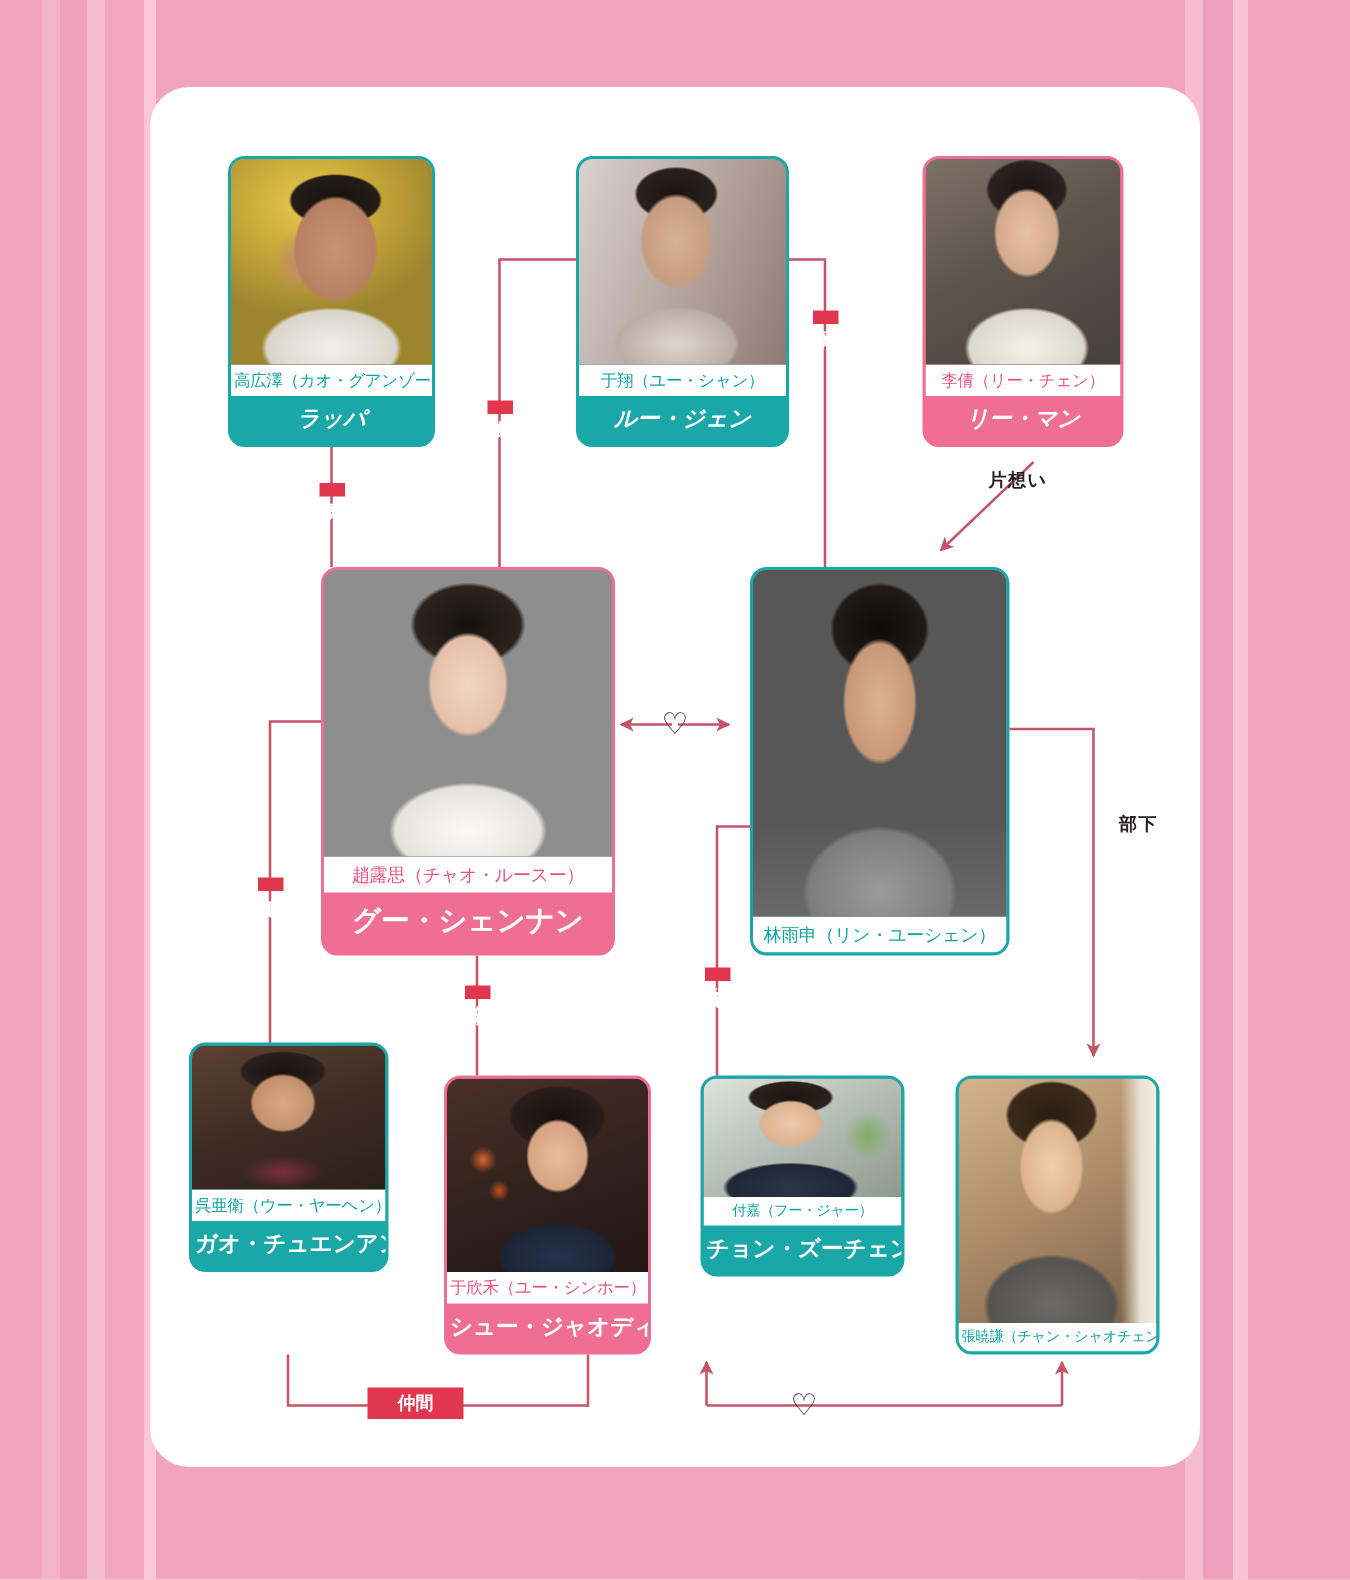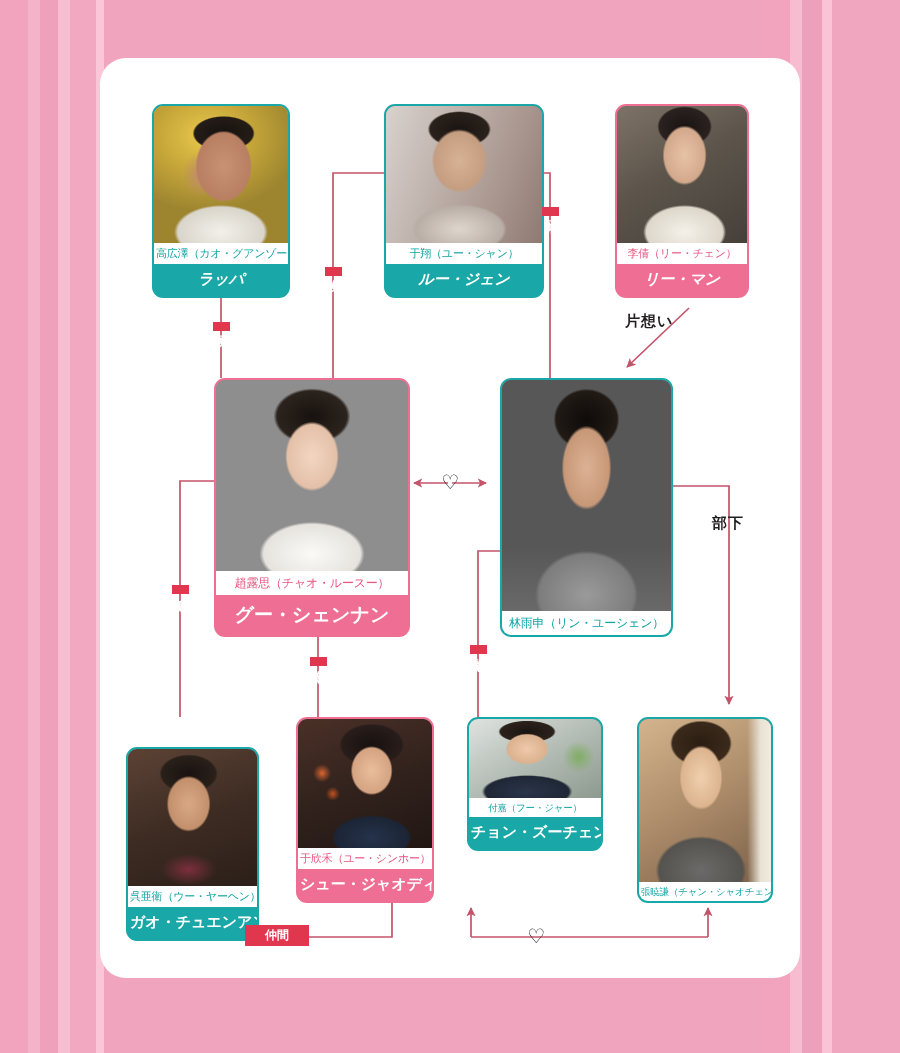--- a/index.html
+++ b/index.html
@@ -120,24 +120,25 @@
     font-size: 12px;
     font-weight: bold;
     line-height: 1;
     padding: 4px 20px 5px;
     white-space: nowrap;
   }
   
   .plabel {
     position: absolute;
     color: #231f20;
-    font-size: 15px;
+    font-size: 12px;
     font-weight: bold;
     white-space: nowrap;
     letter-spacing: 1px;
+    margin-left: 34px;
   }
   
   .heart {
     position: absolute;
     color: #2b2b2b;
     font-size: 20px;
     line-height: 1;
   }
 </style>
 </head>
@@ -192,21 +193,21 @@
     <div class="px" style="background:
       radial-gradient(ellipse 34% 42% at 52% 44%, #c99274 0%, #b87f62 58%, rgba(0,0,0,0) 62%),
       radial-gradient(ellipse 31% 17% at 52% 20%, #16120f 0%, #241c17 70%, rgba(0,0,0,0) 75%),
       radial-gradient(ellipse 46% 26% at 50% 92%, #f2f0ea 0%, #d9d5cb 70%, rgba(0,0,0,0) 76%),
       radial-gradient(ellipse 18% 24% at 34% 50%, #c28a6d 0%, rgba(0,0,0,0) 70%);"></div>
   </div>
   <div class="actor">高広澤（カオ・グアンゾー）</div>
   <div class="role">ラッパ</div>
 </div>
 
-<div class="card small" style="left:384px; top:104px; width:160px; height:194px;">
+<div class="card small" style="left:384px; top:104px; width:142px; height:194px;">
   <div class="photo">
     <div class="px" style="background:
       linear-gradient(110deg,#d9d2cd 0%,#c0b4ae 35%,#a9968e 70%,#8e7a72 100%);"></div>
     <div class="px" style="background:
       radial-gradient(ellipse 26% 34% at 47% 40%, #d8b296 0%, #c59d80 62%, rgba(0,0,0,0) 68%),
       radial-gradient(ellipse 26% 17% at 47% 17%, #1a1512 0%, #2a211b 72%, rgba(0,0,0,0) 78%),
       radial-gradient(ellipse 40% 24% at 47% 90%, #ded6cd 0%, #b9aea5 70%, rgba(0,0,0,0) 76%);"></div>
   </div>
   <div class="actor">于翔（ユー・シャン）</div>
   <div class="role">ルー・ジェン</div>
@@ -243,21 +244,21 @@
     <div class="px" style="background:#575757;"></div>
     <div class="px" style="background:
       radial-gradient(ellipse 21% 26% at 50% 38%, #dcb193 0%, #c79878 64%, rgba(0,0,0,0) 70%),
       radial-gradient(ellipse 25% 17% at 50% 17%, #0e0b09 0%, #211a15 72%, rgba(0,0,0,0) 78%),
       radial-gradient(ellipse 40% 25% at 50% 93%, #9a9a9a 0%, #7d7d7d 70%, rgba(0,0,0,0) 76%),
       linear-gradient(180deg, rgba(0,0,0,0) 72%, rgba(120,120,120,.55) 100%);"></div>
   </div>
   <div class="actor">林雨申（リン・ユーシェン）</div>
 </div>
 
-<div class="card bot" style="left:126px; top:747px; width:133px; height:194px;">
+<div class="card bot" style="left:126px; top:695px; width:133px; height:153px;">
   <div class="photo">
     <div class="px" style="background:
       linear-gradient(160deg,#5c4235 0%,#3e2c23 50%,#2b1f19 100%);"></div>
     <div class="px" style="background:
       radial-gradient(ellipse 25% 30% at 47% 40%, #d8a886 0%, #c3906c 62%, rgba(0,0,0,0) 68%),
       radial-gradient(ellipse 29% 18% at 47% 18%, #181210 0%, #2a201a 72%, rgba(0,0,0,0) 78%),
       radial-gradient(ellipse 30% 16% at 47% 88%, #7d2f3c 0%, rgba(0,0,0,0) 72%);"></div>
   </div>
   <div class="actor">呉亜衛（ウー・ヤーヘン）</div>
   <div class="role">ガオ・チュエンアン</div>
@@ -312,19 +313,19 @@
 <div class="vchip" style="left:542px; top:207px;">兄弟</div>
 
 <div class="plabel" style="left:625px; top:312px;">片想い</div>
 
 <div class="vchip" style="left:172px; top:585px;">親戚</div>
 
 <div class="vchip" style="left:310px; top:657px;">親友</div>
 
 <div class="vchip" style="left:470px; top:645px;">幼馴染</div>
 
-<div class="plabel" style="left:712px; top:514px;">部下</div>
+<div class="plabel" style="left:712px; top:541px;">部下</div>
 
 <div class="hchip" style="left:245px; top:925px;">仲間</div>
 
 <div class="heart" style="left:441px; top:472px;">♡</div>
 
 <div class="heart" style="left:527px; top:926px;">♡</div>
 
 </body></html>

